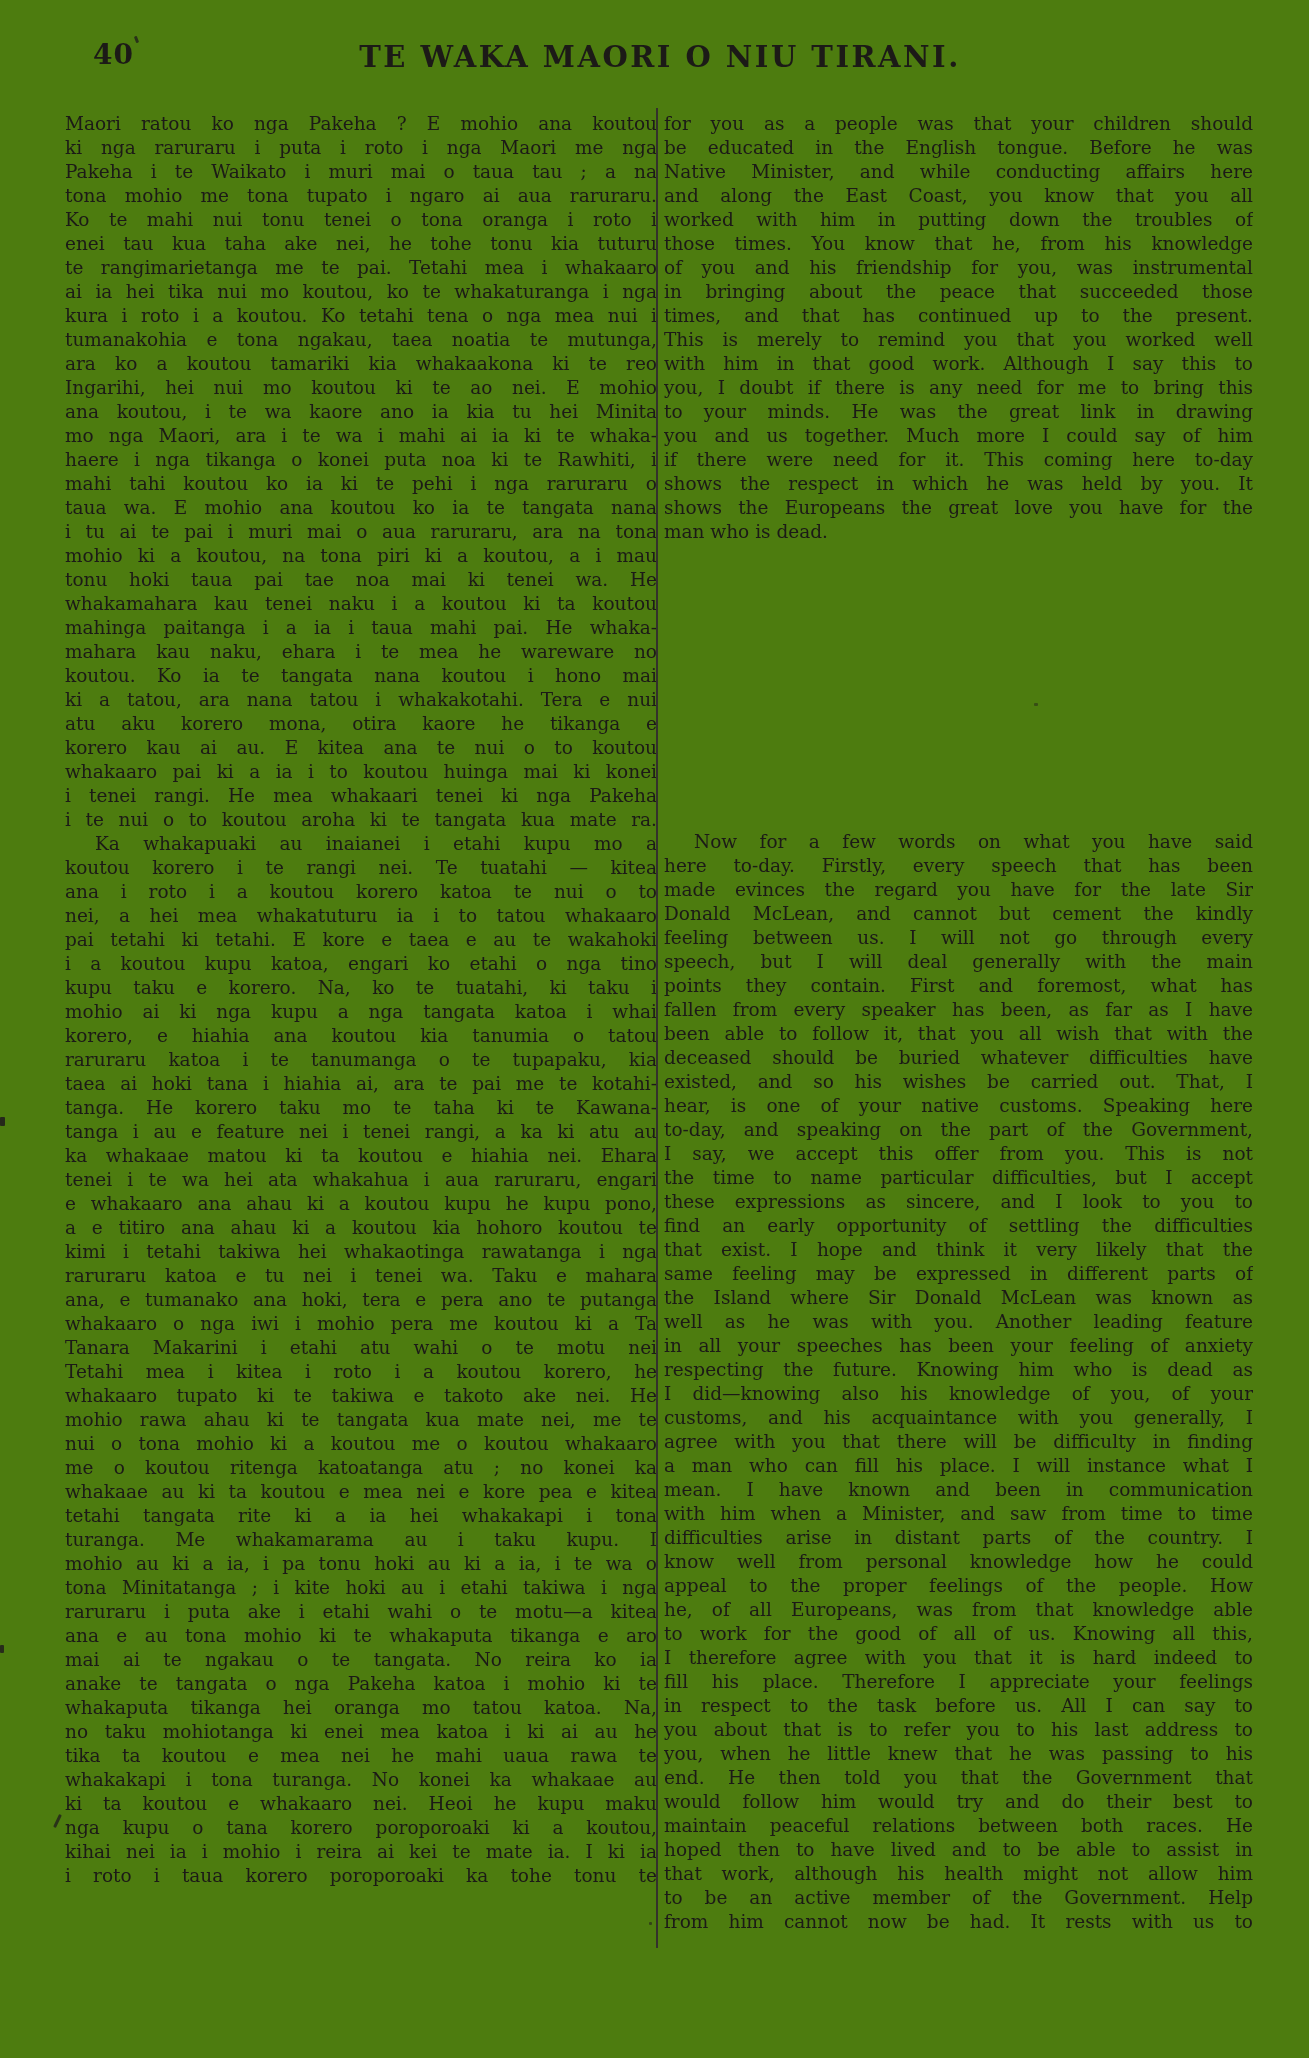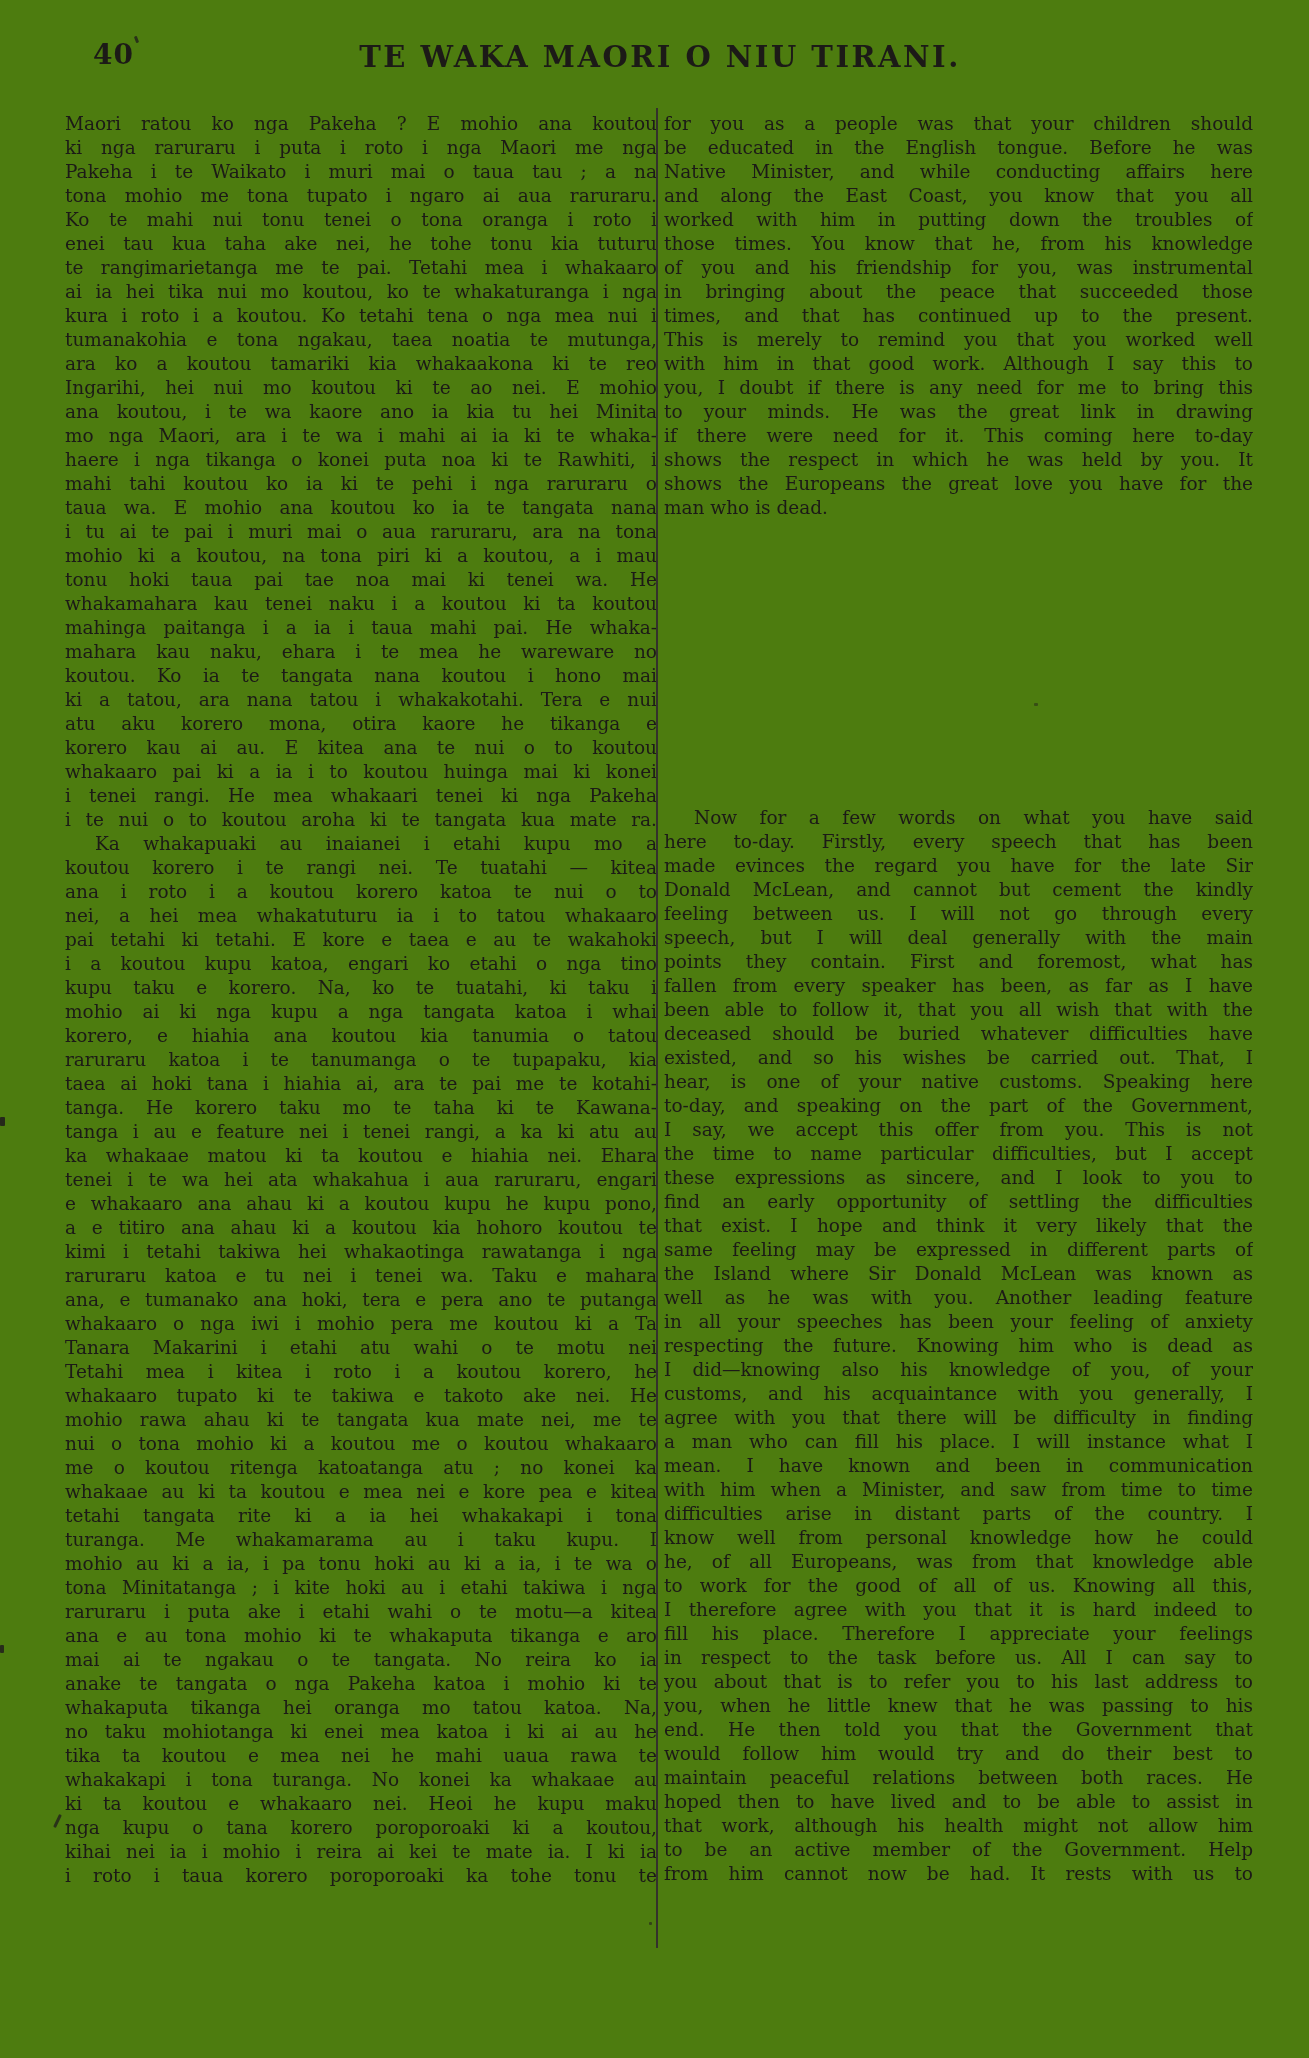--- a/index.html
+++ b/index.html
@@ -158,20 +158,21 @@
         <div class="line">and along the East Coast, you know that you all</div>
         <div class="line">worked with him in putting down the troubles of</div>
         <div class="line">those times.  You know that he, from his knowledge</div>
         <div class="line">of you and his friendship for you, was instrumental</div>
         <div class="line">in bringing about the peace that succeeded those</div>
         <div class="line">times, and that has continued up to the present.</div>
         <div class="line">This is merely to remind you that you worked well</div>
         <div class="line">with him in that good work.  Although I say this to</div>
         <div class="line">you, I doubt if there is any need for me to bring this</div>
         <div class="line">to your minds.  He was the great link in drawing</div>
+        <div class="line">you and us together.  Much more I could say of him</div>
         <div class="line">if there were need for it.  This coming here to-day</div>
         <div class="line">shows the respect in which he was held by you.  It</div>
         <div class="line">shows the Europeans the great love you have for the</div>
         <div class="line end">man who is dead.</div>
       </div>
     <div id="right-block2">
         <div class="line indent">Now for a few words on what you have said</div>
         <div class="line">here to-day.  Firstly, every speech that has been</div>
         <div class="line">made evinces the regard you have for the late Sir</div>
         <div class="line">Donald McLean, and cannot but cement the kindly</div>
@@ -195,20 +196,21 @@
         <div class="line">in all your speeches has been your feeling of anxiety</div>
         <div class="line">respecting the future.  Knowing him who is dead as</div>
         <div class="line">I did—knowing also his knowledge of you, of your</div>
         <div class="line">customs, and his acquaintance with you generally, I</div>
         <div class="line">agree with you that there will be difficulty in finding</div>
         <div class="line">a man who can fill his place.  I will instance what I</div>
         <div class="line">mean.  I have known and been in communication</div>
         <div class="line">with him when a Minister, and saw from time to time</div>
         <div class="line">difficulties arise in distant parts of the country.  I</div>
         <div class="line">know well from personal knowledge how he could</div>
+        <div class="line">appeal to the proper feelings of the people.  How</div>
         <div class="line">he, of all Europeans, was from that knowledge able</div>
         <div class="line">to work for the good of all of us.  Knowing all this,</div>
         <div class="line">I therefore agree with you that it is hard indeed to</div>
         <div class="line">fill his place.  Therefore I appreciate your feelings</div>
         <div class="line">in respect to the task before us.  All I can say to</div>
         <div class="line">you about that is to refer you to his last address to</div>
         <div class="line">you, when he little knew that he was passing to his</div>
         <div class="line">end.  He then told you that the Government that</div>
         <div class="line">would follow him would try and do their best to</div>
         <div class="line">maintain peaceful relations between both races.  He</div>

